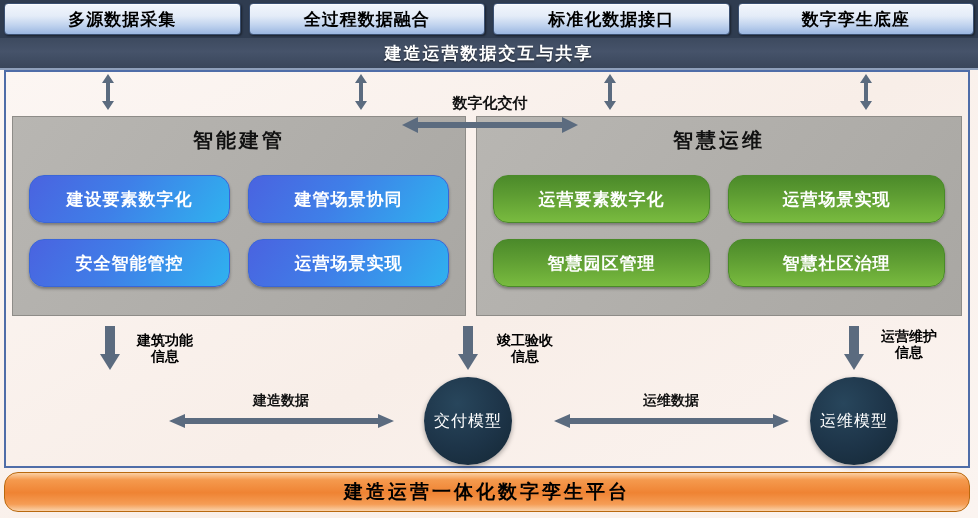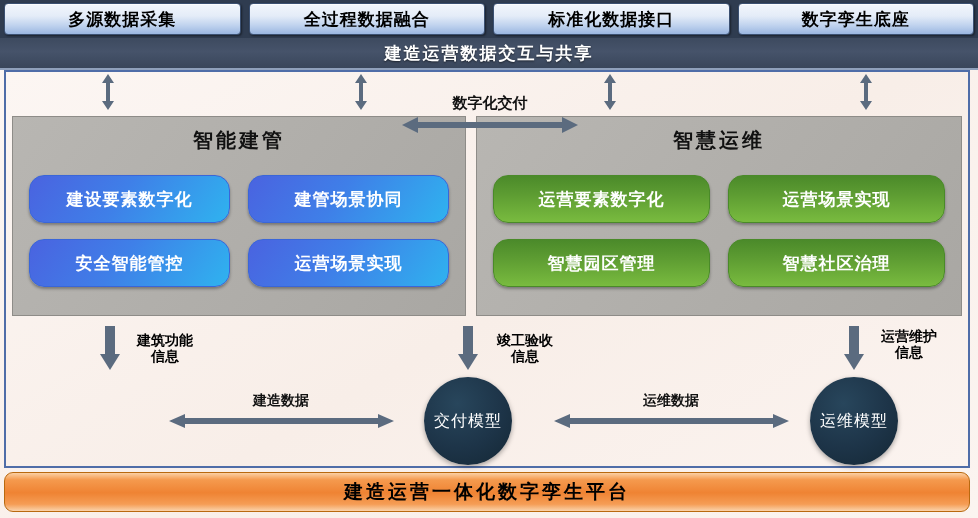--- a/index.html
+++ b/index.html
@@ -112,21 +112,21 @@
   }
   #watermark{
     position:absolute;left:528px;top:406px;width:160px;
     text-align:center;font-size:21px;font-weight:bold;letter-spacing:4px;
     color:rgba(255,255,255,.72);white-space:nowrap;
   }
 
   
   .btm-bar{
     position:absolute;left:4px;top:472px;width:966px;height:40px;
-    border:1px solid #b9690f;border-radius:9px;box-sizing:border-box;
+    border:1px solid #b9690f;border-radius:14px;box-sizing:border-box;
     background:linear-gradient(to bottom,#fbd0a4 0%,#f59a4e 18%,#ef8333 52%,#f59d55 82%,#fad3ab 100%);
     display:flex;align-items:center;justify-content:center;
     color:#000;font-weight:bold;font-size:19px;letter-spacing:3px;
   }
 </style>
 </head>
 <body>
 
 <div id="root">
 

